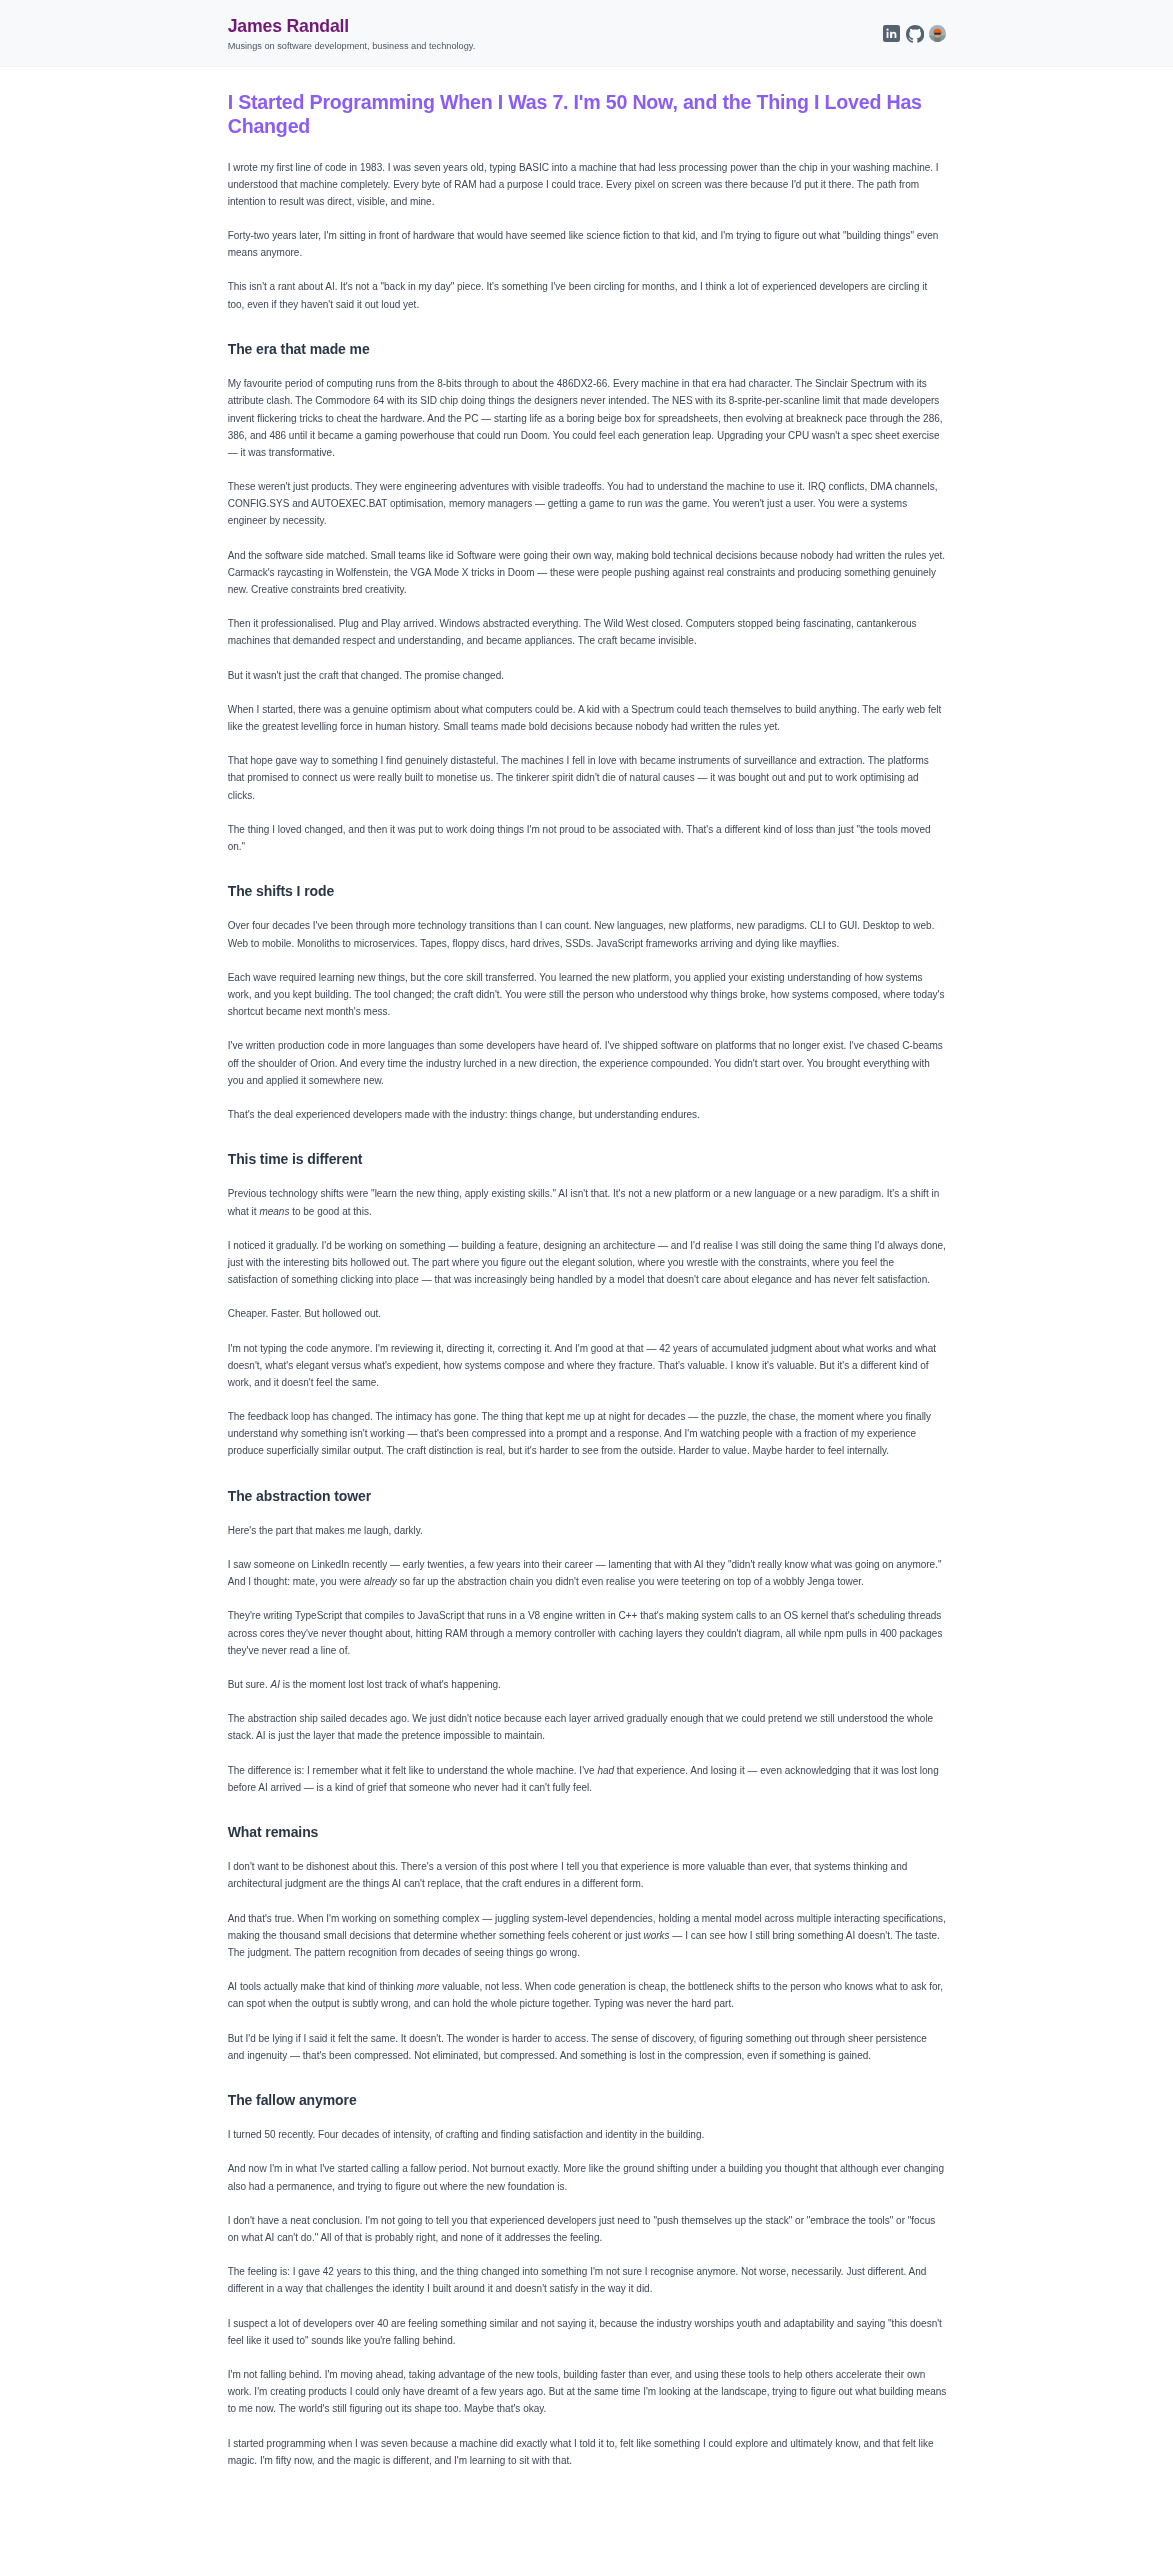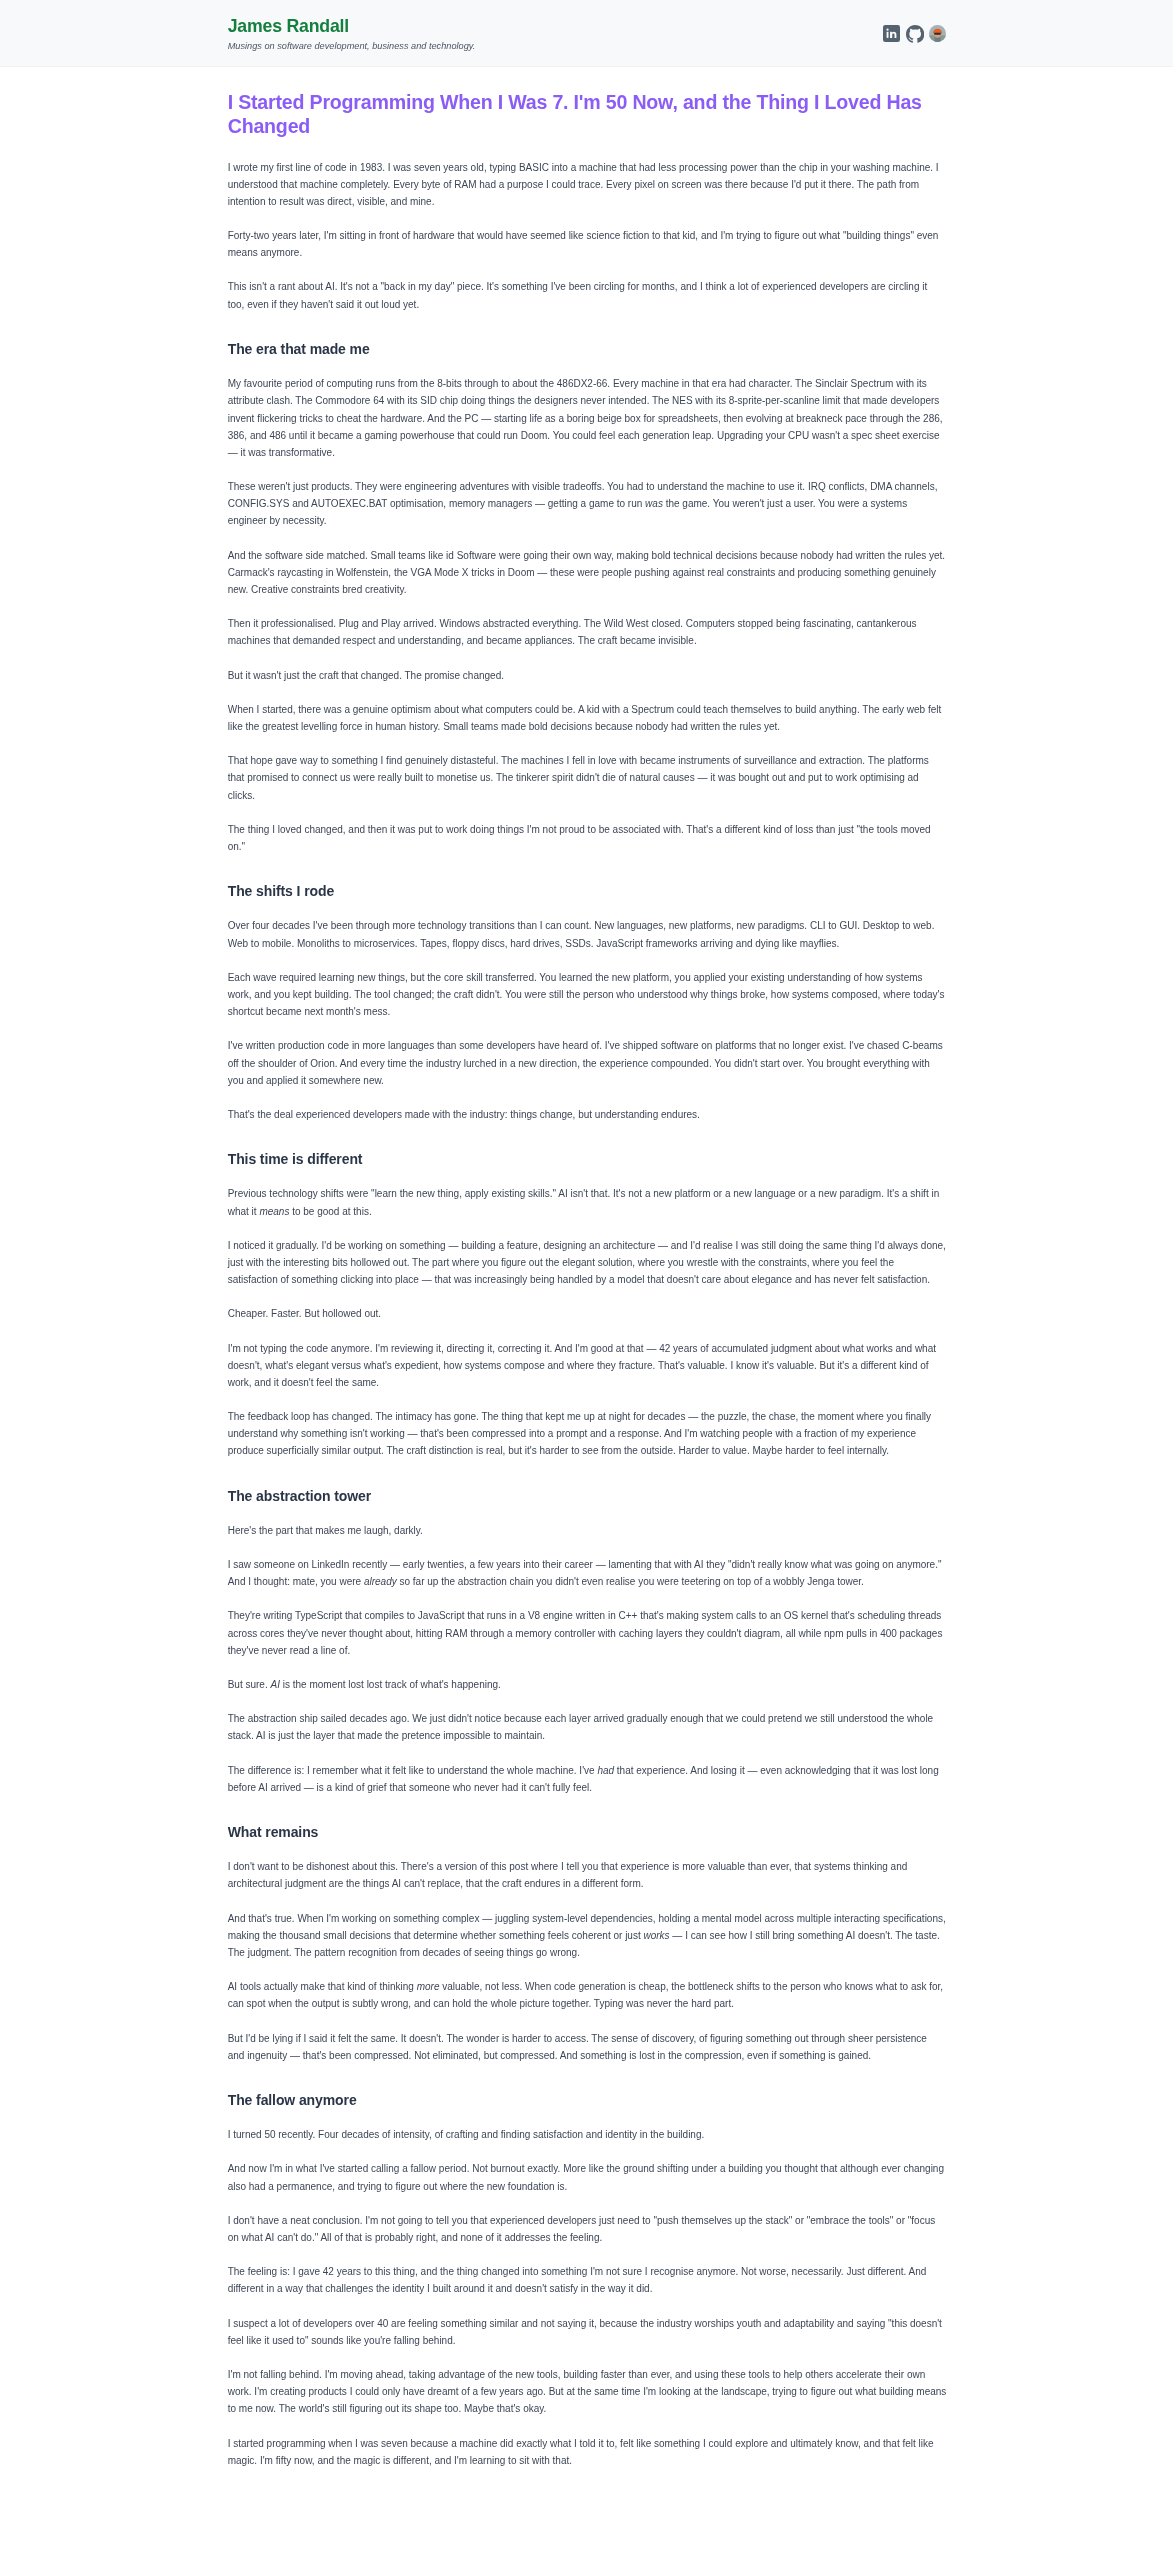--- a/index.html
+++ b/index.html
@@ -12,22 +12,22 @@
     width: 1174px;
     min-height: 2576px;
     margin: 0 auto;
   }
   
   .site-header { background: #f8f9fb; border-bottom: 0.6px solid #f1f2f4; }
   .site-header-inner {
     max-width: 748px; margin: 0 auto; padding: 16px 14.7px 14.7px;
     display: flex; justify-content: space-between; align-items: center;
   }
-  .site-title { font-size: 17.7px; font-weight: bold; color: #15803d; margin: 0 0 4.3px; letter-spacing: -0.2px; }
-  .site-tagline { font-style: italic; color: #4b5563; font-size: 9.2px; margin: 0; }
+  .site-title { font-size: 17.7px; font-weight: bold; color: #701a75; margin: 0 0 4.3px; letter-spacing: -0.2px; }
+  .site-tagline { color: #4b5563; font-size: 9.2px; margin: 0; }
   .header-icons { display: flex; align-items: center; gap: 5.5px; }
   .icon-badge { color: #556270; display: inline-flex; }
   .icon-badge svg { display: block; }
   .avatar-wrap { width: 17px; height: 17px; border-radius: 50%; overflow: hidden; display: inline-flex; }
 
   
   main { max-width: 748px; margin: 0 auto; padding: 23px 14.7px 0; }
   h1.post-title { font-size: 19.6px; line-height: 1.25; color: #8b5cf6; margin: 0 0 19.6px; letter-spacing: -0.2px; }
   .article-body p { font-size: 10px; line-height: 1.72; margin: 0 0 17px; color: #3d4656; }
   .article-body h2 { font-size: 14px; color: #2a3547; margin: 28px 0 18.3px; letter-spacing: -0.1px; }

